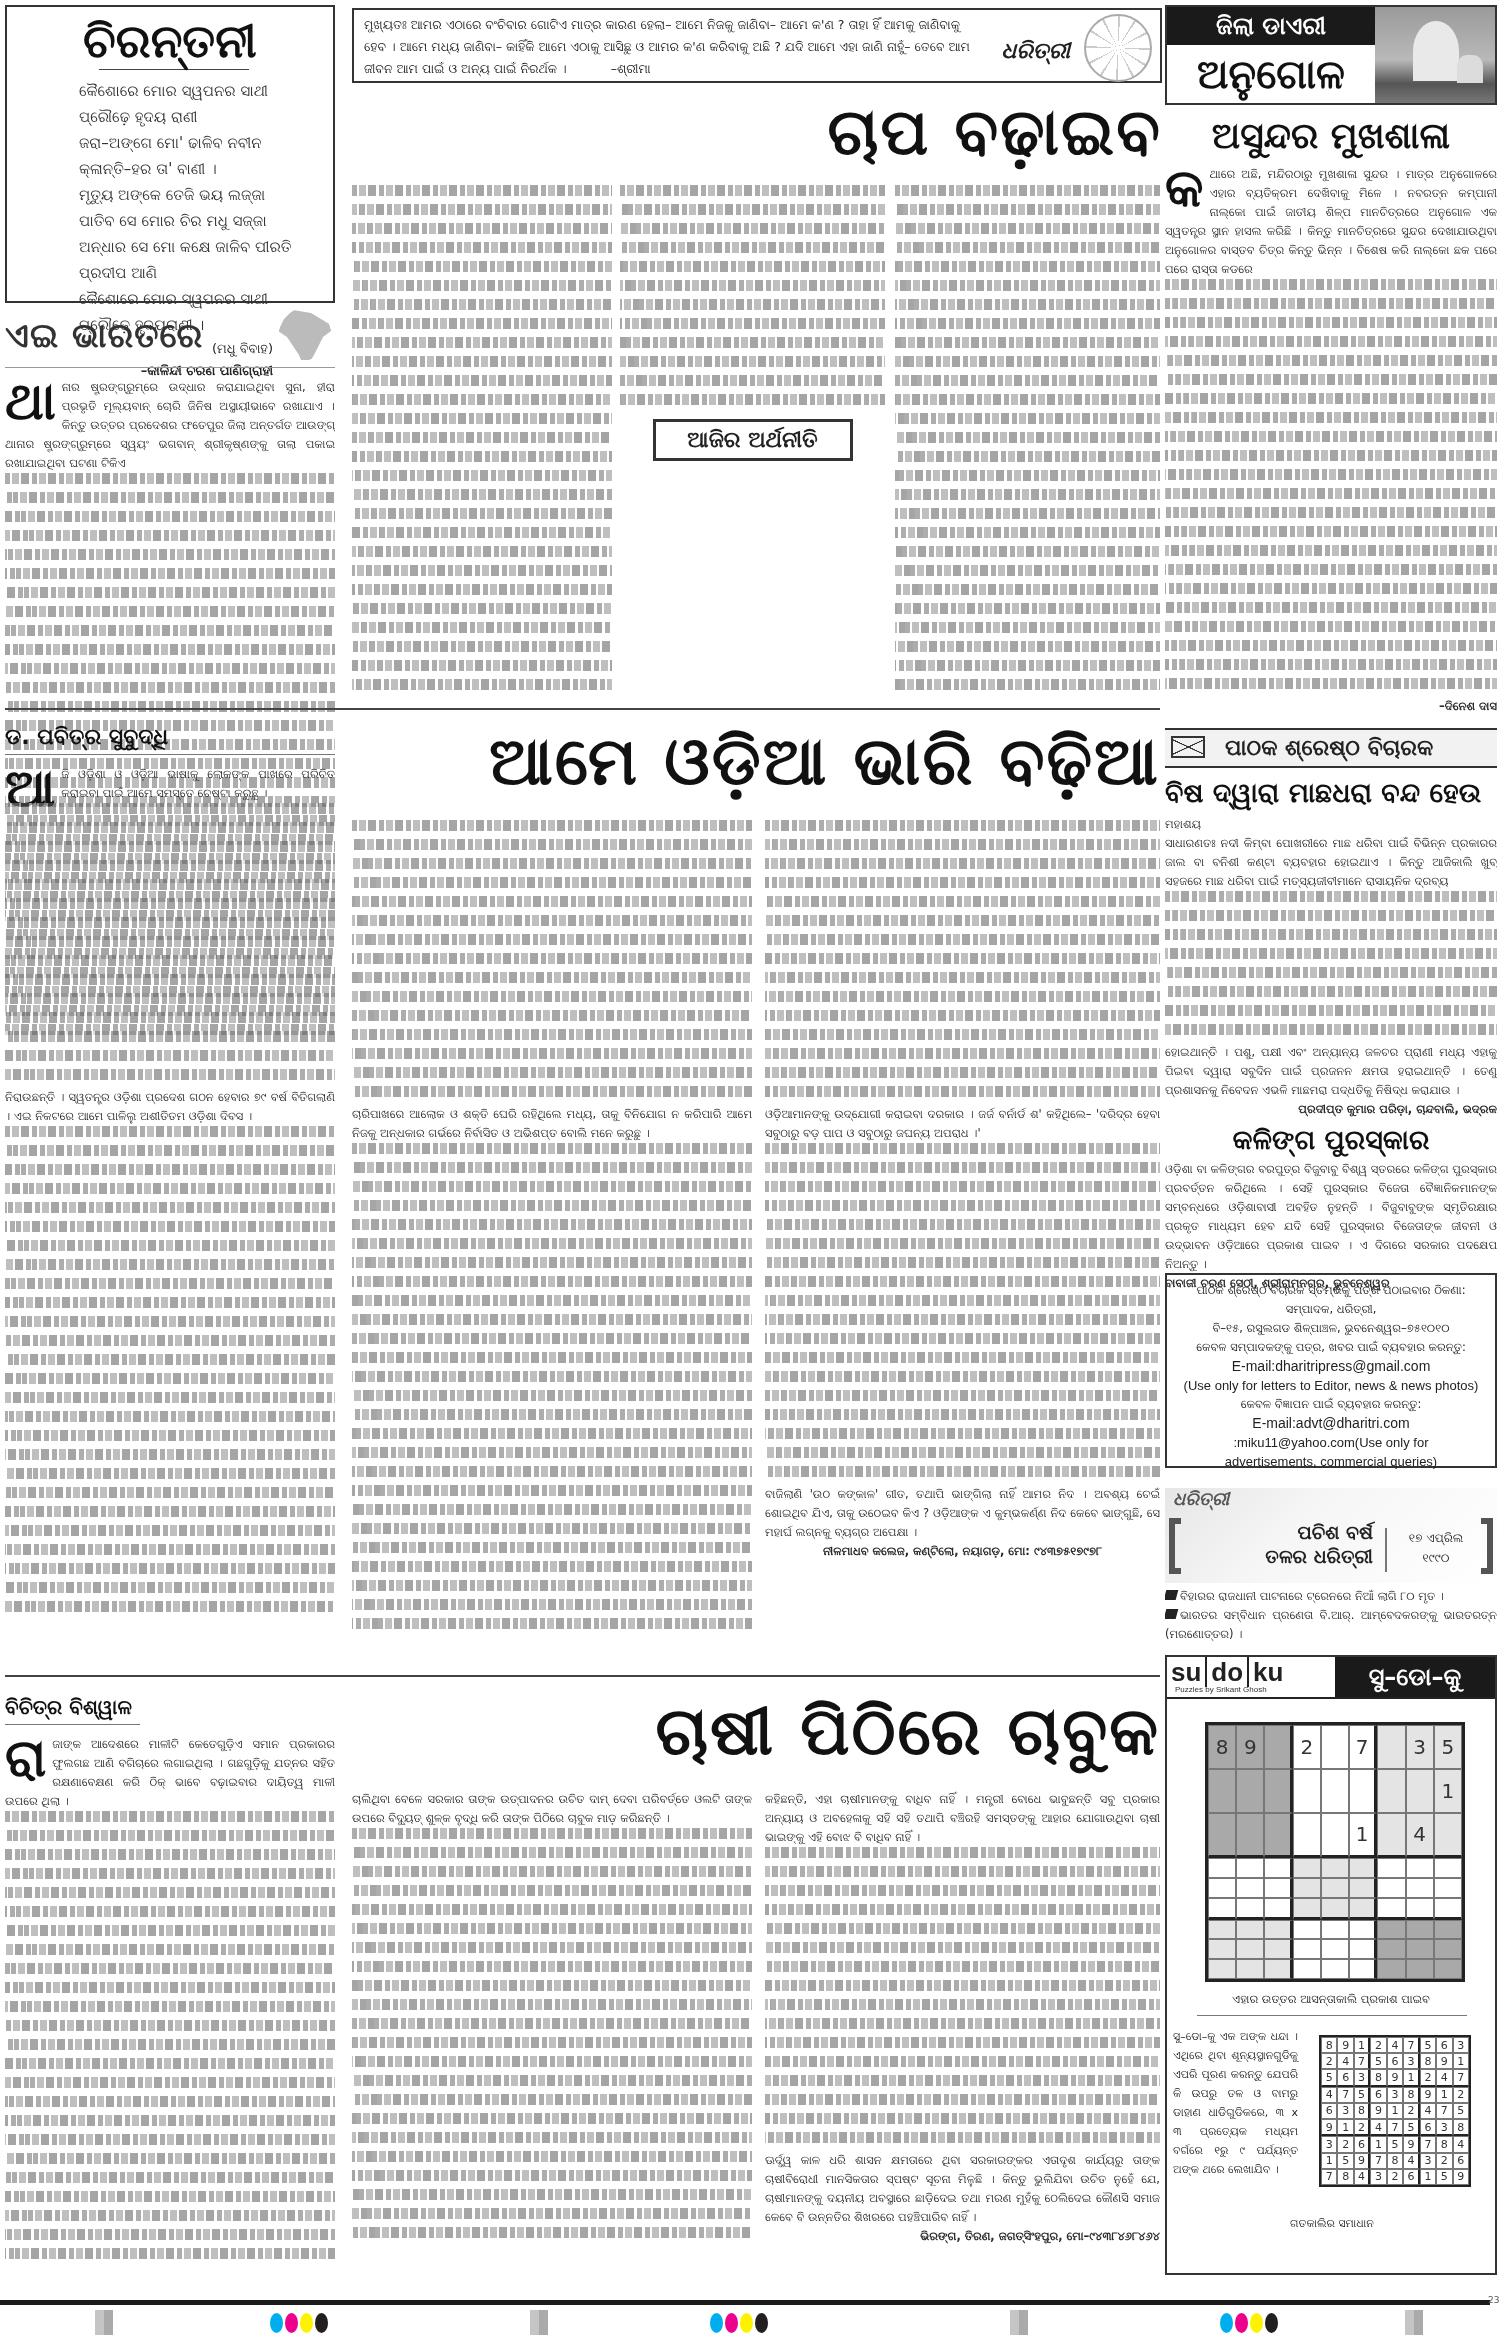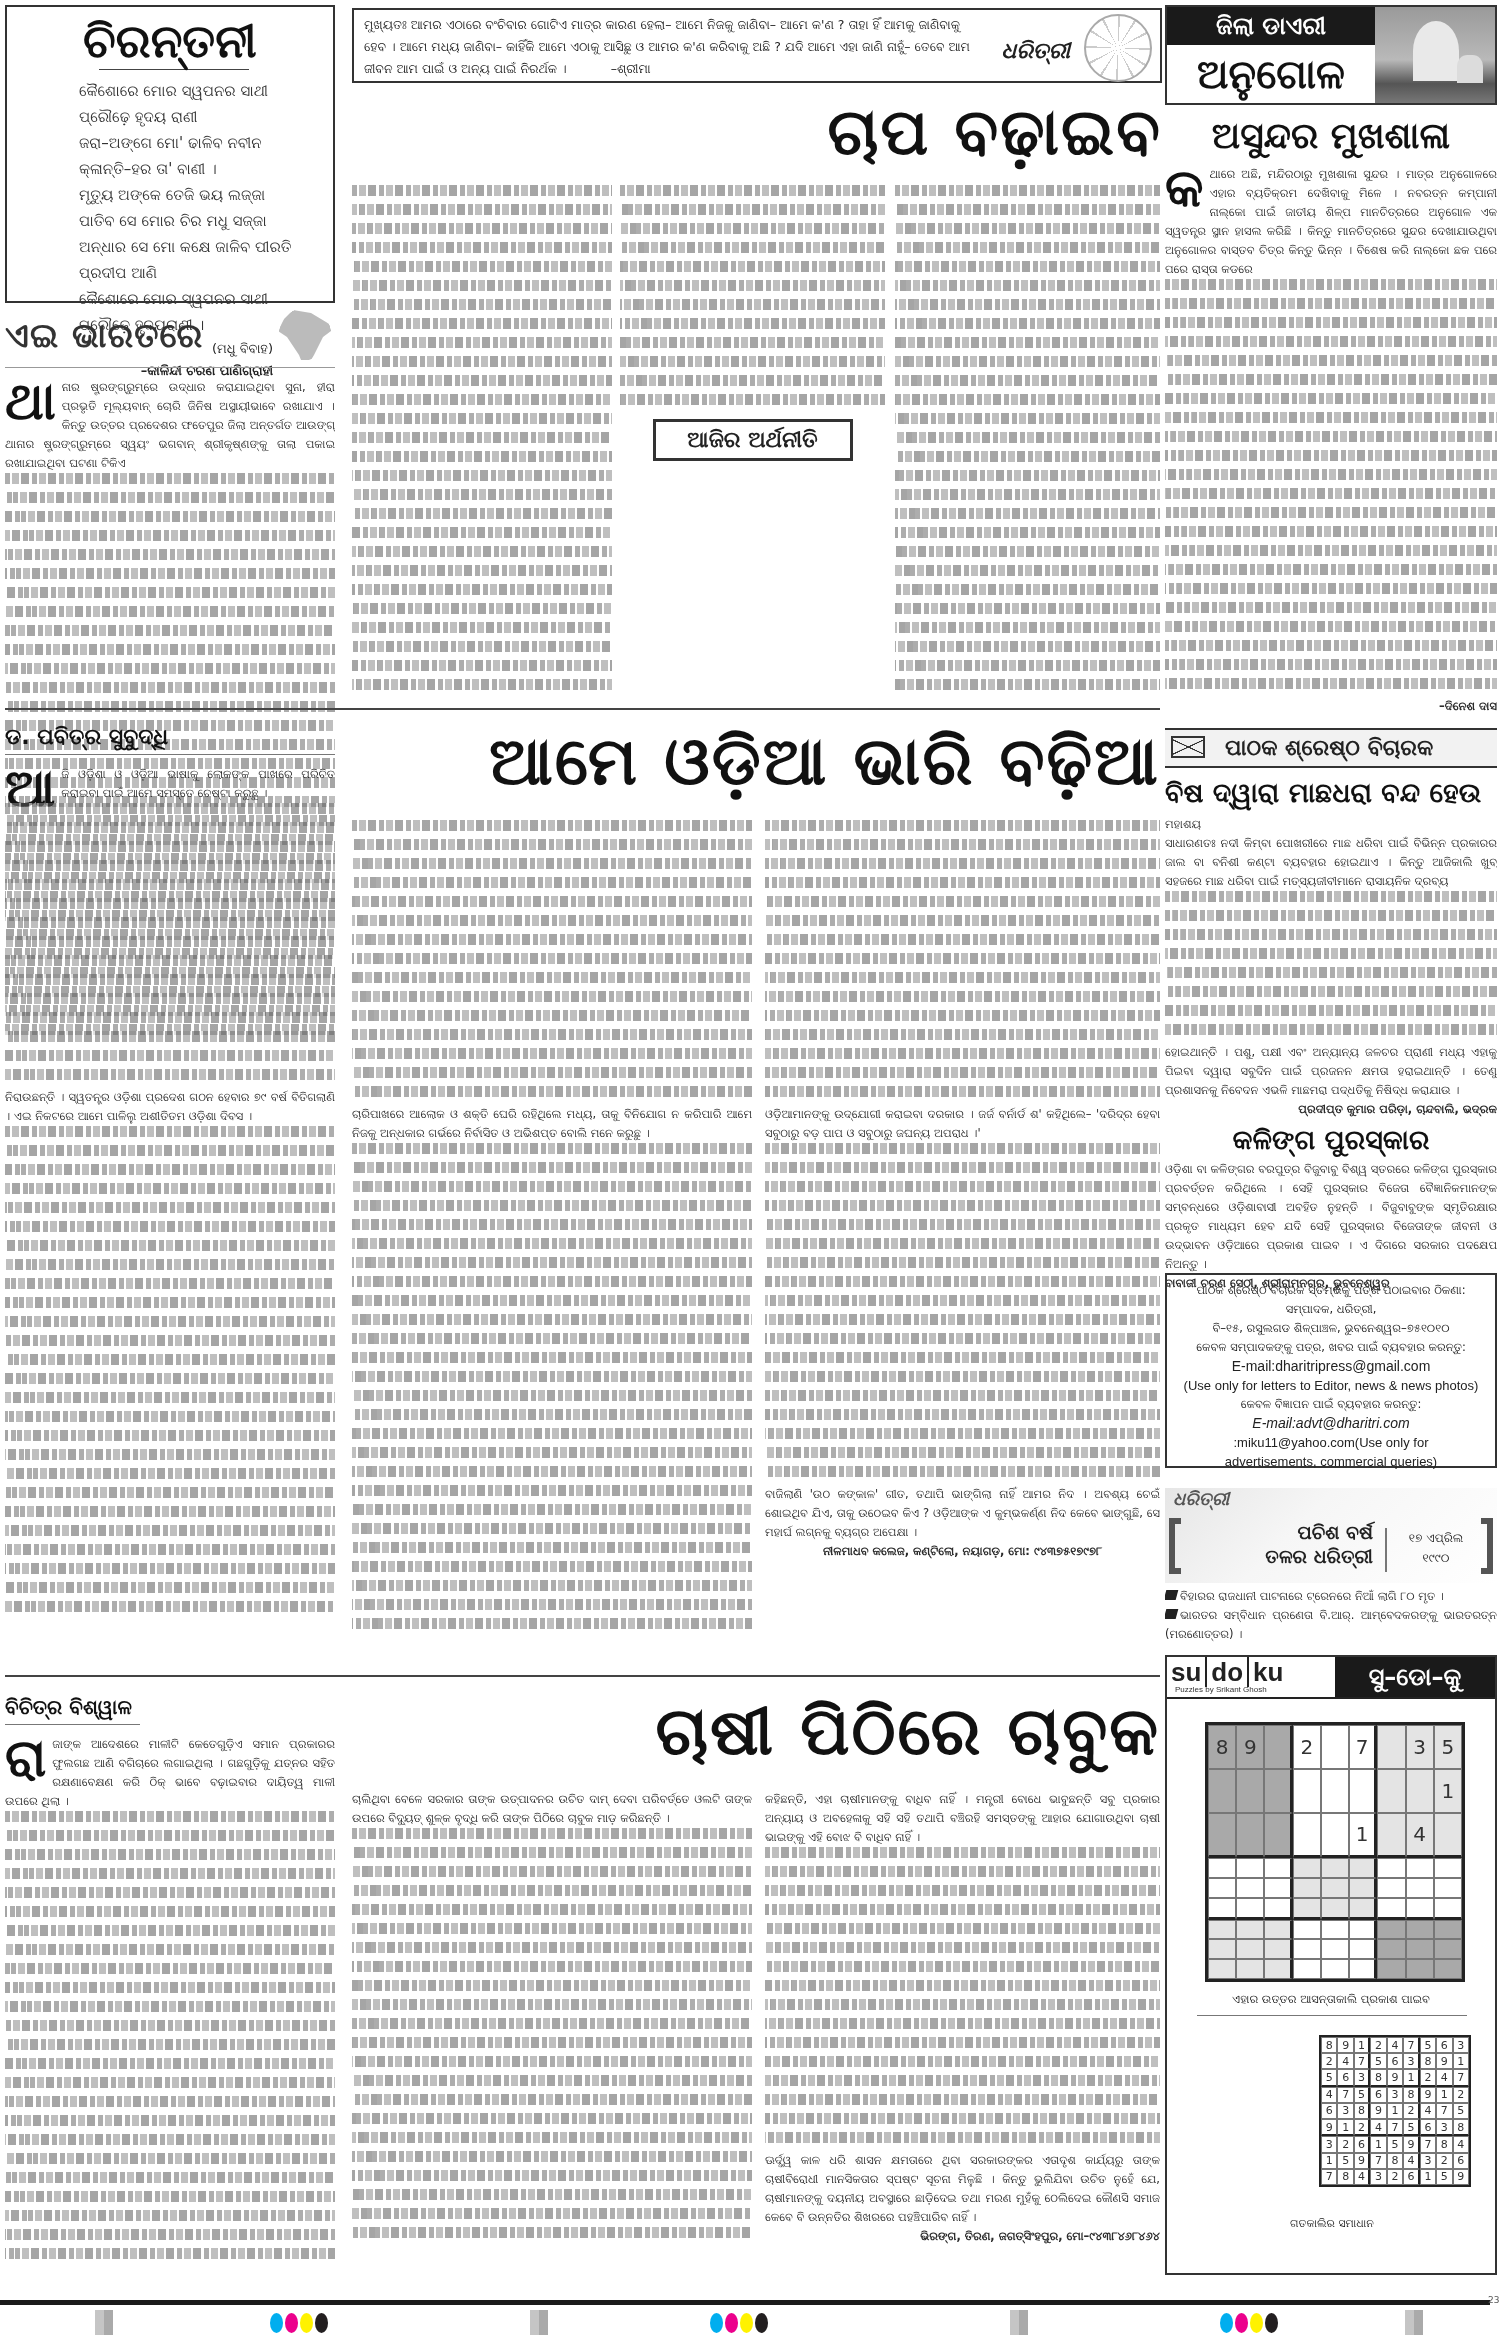--- a/index.html
+++ b/index.html
@@ -248,21 +248,21 @@
 <div class="abs box" style="left:1165px;top:1273px;width:332px;height:195px;padding:6px 4px;text-align:center;font-size:11.5px;line-height:19px;">
   <div id="address-lines">
       <div>ପାଠକ ଶ୍ରେଷ୍ଠ ବିଚାରକ ସ୍ତମ୍ଭକୁ ପତ୍ର ପଠାଇବାର ଠିକଣା:</div>
       <div>ସମ୍ପାଦକ, ଧରିତ୍ରୀ,</div>
       <div>ବି–୧୫, ରସୁଲଗଡ ଶିଳ୍ପାଞ୍ଚଳ, ଭୁବନେଶ୍ୱର–୭୫୧୦୧୦</div>
       <div>କେବଳ ସମ୍ପାଦକଙ୍କୁ ପତ୍ର, ଖବର ପାଇଁ ବ୍ୟବହାର କରନ୍ତୁ:</div>
     </div>
   <div style="font-family:'Liberation Sans',sans-serif;font-size:14px;">E-mail:dharitripress@gmail.com</div>
   <div style="font-family:'Liberation Sans',sans-serif;font-size:13px;">(Use only for letters to Editor, news &amp; news photos)</div>
   <div>କେବଳ ବିଜ୍ଞାପନ ପାଇଁ ବ୍ୟବହାର କରନ୍ତୁ:</div>
-  <div style="font-family:'Liberation Sans',sans-serif;font-size:14px;font-style:italic;">E-mail:advt@dharitri.com</div>
+  <div style="font-family:'Liberation Sans',sans-serif;font-size:14px;">E-mail:advt@dharitri.com</div>
   <div style="font-family:'Liberation Sans',sans-serif;font-size:13px;">:miku11@yahoo.com(Use only for</div>
   <div style="font-family:'Liberation Sans',sans-serif;font-size:13px;">advertisements, commercial queries)</div>
 </div>
 
 <div class="abs" style="left:1165px;top:1488px;width:332px;height:95px;background:linear-gradient(135deg,#e6e6e6 0%,#f6f6f6 40%,#fff 100%);">
   <span style="position:absolute;left:8px;top:0;font-size:18px;font-weight:bold;font-style:italic;color:#555;">ଧରିତ୍ରୀ</span>
   <span style="position:absolute;left:4px;top:30px;width:12px;height:56px;border:6px solid #555;border-right:none;box-sizing:border-box;"></span>
   <div style="position:absolute;left:90px;top:32px;width:118px;text-align:right;font-size:19px;font-weight:bold;line-height:24px;">
     <div>ପଚିଶ ବର୍ଷ</div>
     <div>ତଳର ଧରିତ୍ରୀ</div>
@@ -363,20 +363,21 @@
       <div class="sud-cell" style="background: rgb(228, 228, 228); font-size: 20px; border-right: 3px solid rgb(34, 34, 34);"></div>
       <div class="sud-cell" style="background: rgb(255, 255, 255); font-size: 20px;"></div>
       <div class="sud-cell" style="background: rgb(255, 255, 255); font-size: 20px;"></div>
       <div class="sud-cell" style="background: rgb(255, 255, 255); font-size: 20px; border-right: 3px solid rgb(34, 34, 34);"></div>
       <div class="sud-cell" style="background: rgb(169, 169, 169); font-size: 20px;"></div>
       <div class="sud-cell" style="background: rgb(169, 169, 169); font-size: 20px;"></div>
       <div class="sud-cell" style="background: rgb(169, 169, 169); font-size: 20px;"></div>
     </div>
   <div style="position:absolute;left:0;top:335px;width:100%;text-align:center;font-size:11.5px;">ଏହାର ଉତ୍ତର ଆସନ୍ତାକାଲି ପ୍ରକାଶ ପାଇବ</div>
   <div style="position:absolute;left:30px;top:358px;width:270px;height:1px;background:#777;"></div>
+  <div style="position:absolute;left:6px;top:370px;width:125px;font-size:11px;line-height:19px;text-align:justify;">ସୁ–ଡୋ–କୁ ଏକ ଅଙ୍କ ଧନ୍ଦା । ଏଥିରେ ଥିବା ଶୂନ୍ୟସ୍ଥାନଗୁଡିକୁ ଏପରି ପୂରଣ କରନ୍ତୁ ଯେପରି କି ଉପରୁ ତଳ ଓ ବାମରୁ ଡାହାଣ ଧାଡିଗୁଡିକରେ, ୩ x ୩ ପ୍ରତ୍ୟେକ ମଧ୍ୟମ ବର୍ଗରେ ୧ରୁ ୯ ପର୍ଯ୍ୟନ୍ତ ଅଙ୍କ ଥରେ ଲେଖାଯିବ ।</div>
   <div id="sudoku-solution" class="sud-grid" style="position:absolute;left:152px;top:378px;width:152px;height:152px;border-width:2px;">
       <div class="sud-cell" style="background: rgb(255, 255, 255); font-size: 11px;">8</div>
       <div class="sud-cell" style="background: rgb(255, 255, 255); font-size: 11px;">9</div>
       <div class="sud-cell" style="background: rgb(255, 255, 255); font-size: 11px; border-right: 2px solid rgb(34, 34, 34);">1</div>
       <div class="sud-cell" style="background: rgb(255, 255, 255); font-size: 11px;">2</div>
       <div class="sud-cell" style="background: rgb(255, 255, 255); font-size: 11px;">4</div>
       <div class="sud-cell" style="background: rgb(255, 255, 255); font-size: 11px; border-right: 2px solid rgb(34, 34, 34);">7</div>
       <div class="sud-cell" style="background: rgb(255, 255, 255); font-size: 11px;">5</div>
       <div class="sud-cell" style="background: rgb(255, 255, 255); font-size: 11px;">6</div>
       <div class="sud-cell" style="background: rgb(255, 255, 255); font-size: 11px;">3</div>

